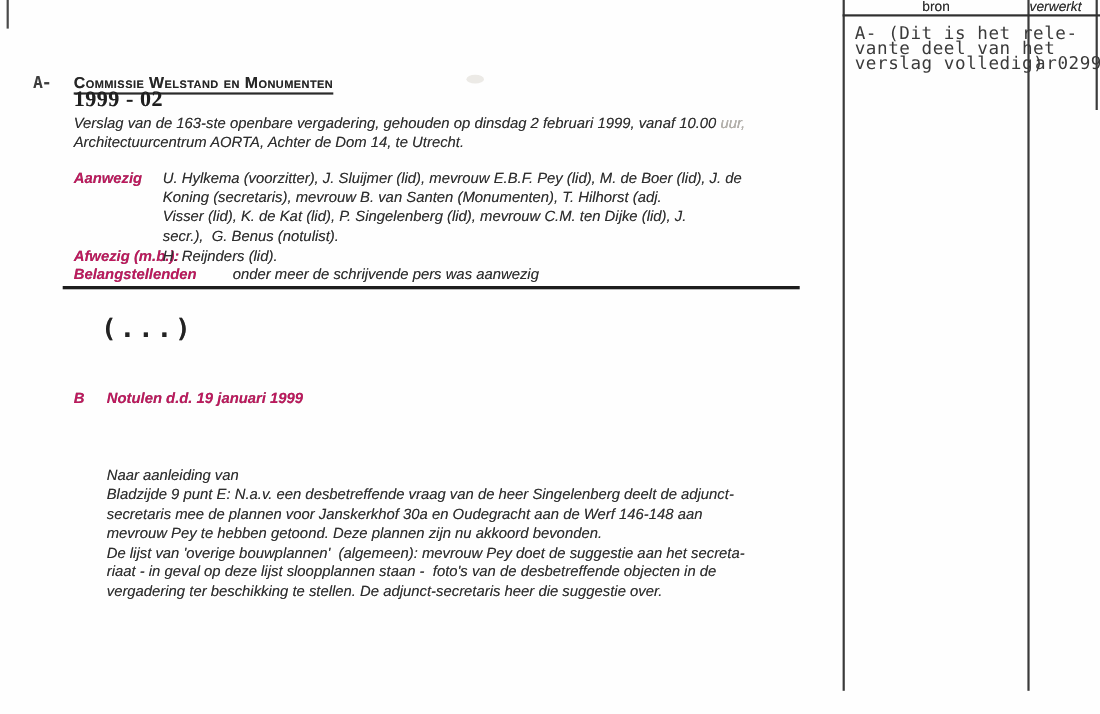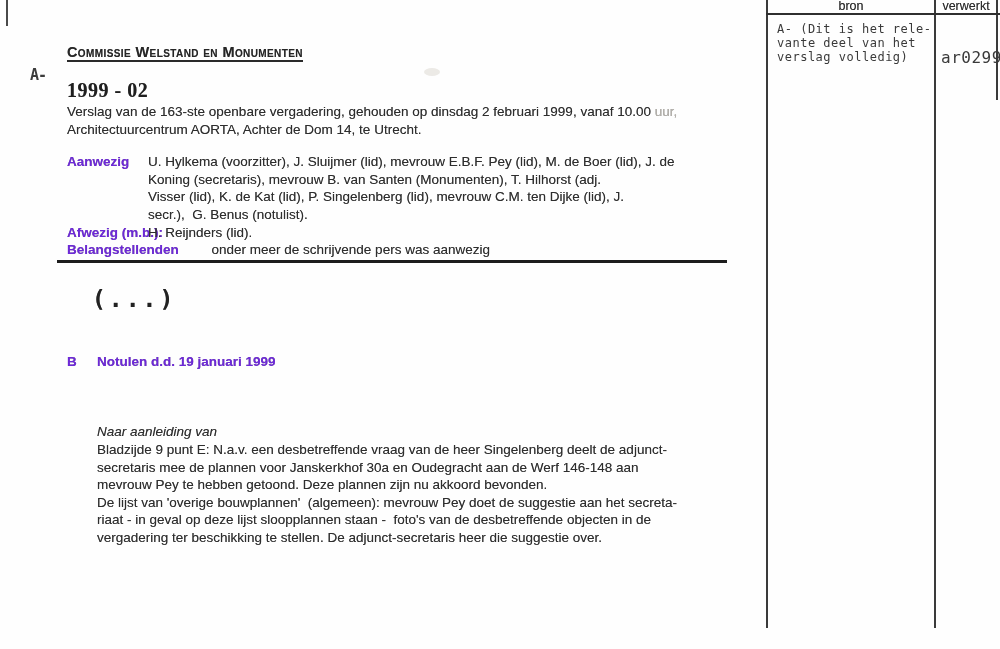--- a/index.html
+++ b/index.html
@@ -13,44 +13,44 @@
   .line { white-space:pre; }
   .vline { position:absolute; width:2px; background:#3a3a3a; }
   .hline { position:absolute; height:2px; background:#2f2f2f; }
 
   .doc-title {
     font-size:14.5px; font-weight:700; font-variant:small-caps;
     letter-spacing:0.4px; border-bottom:2px solid #2a2a2a; padding-bottom:0px;
     color:#262626;
   }
   .doc-number { font-family:"Liberation Serif", serif; font-weight:700; font-size:20px; color:#1f1f1f; letter-spacing:0.5px; }
-  .body-text { font-size:13.5px; line-height:17.5px; color:#2e2e2e; }
-  .bold { font-weight:700; color:#6d28d9; }
+  .body-text { font-size:13.5px; line-height:17.5px; color:#2e2e2e;font-style:italic; }
+  .bold { font-weight:700; color:#be185d; }
   .italic { font-style:italic; }
   .faded { color:#b6b3ad; }
   .margin-mark { font-size:15px; font-weight:700; letter-spacing:-1px; color:#3c3c3c; }
   .ellipsis-mark { font-size:23px; letter-spacing:3px; font-weight:700; color:#222; }
   .sidebar-header { font-size:12.5px; color:#2b2b2b; text-align:center; }
-  .typewriter { font-size:12px; line-height:13.8px; letter-spacing:0.5px; color:#3a3a3a; }
+  .typewriter { font-size:16px; line-height:13.8px; letter-spacing:0.5px; color:#3a3a3a; }
   .code-text { font-size:16px; letter-spacing:0.5px; color:#3a3a3a; }
   .rule-thick { position:absolute; height:3px; background:#1d1d1d; }
   .artifact { position:absolute; background:#4a4a4a; }
   .smudge { position:absolute; background:#eceae6; border-radius:50%; }
 </style>
 </head>
 <body>
 
 <div class="page">
 
   <div class="artifact" style="left:6px; top:0; width:2px; height:26px;"></div>
   <div class="smudge" style="left:424px; top:68px; width:16px; height:8px;"></div>
 
   <div class="abs margin-mark mono" style="left:30px; top:66px;">A-</div>
 
-  <div class="abs doc-title soft" style="left:67px; top:44px;">Commissie Welstand en Monumenten</div>
+  <div class="abs doc-title soft" style="left:67px; top:68px;">Commissie Welstand en Monumenten</div>
 
   <div class="abs doc-number soft" style="left:67px; top:79px;">1999 - 02</div>
 
   <div class="abs body-text soft" style="left:67px; top:103px;">
     <div class="line"><span>Verslag van de 163-ste openbare vergadering, gehouden op dinsdag 2 februari 1999, vanaf 10.00 </span><span class="faded">uur,</span></div>
     <div class="line">Architectuurcentrum AORTA, Achter de Dom 14, te Utrecht.</div>
   </div>
 
   <div class="abs body-text bold soft" style="left:67px; top:153px;">Aanwezig</div>
   <div class="abs body-text soft" style="left:148px; top:153px;">
@@ -85,21 +85,21 @@
     <div class="line">riaat - in geval op deze lijst sloopplannen staan -  foto's van de desbetreffende objecten in de</div>
     <div class="line">vergadering ter beschikking te stellen. De adjunct-secretaris heer die suggestie over.</div>
   </div>
 
   <div class="vline" style="left:766px; top:0; height:628px;"></div>
   <div class="vline" style="left:934px; top:0; height:628px;"></div>
   <div class="vline" style="left:996px; top:0; height:100px;"></div>
   <div class="hline" style="left:766px; top:13px; width:234px;"></div>
 
   <div class="abs sidebar-header soft" style="left:768px; top:-1px; width:166px;">bron</div>
-  <div class="abs sidebar-header soft" style="left:936px; top:-1px; width:60px;">verwerkt</div>
+  <div class="abs sidebar-header soft" style="left:936px; top:-1px; width:45px;font-style:italic;">verwerkt</div>
 
   <div class="abs typewriter mono" style="left:777px; top:23px;">
     <div class="line">A- (Dit is het rele-</div>
     <div class="line">vante deel van het</div>
     <div class="line">verslag volledig)</div>
   </div>
 
   <div class="abs code-text mono" style="left:941px; top:48px;">ar0299</div>
 
 </div>

